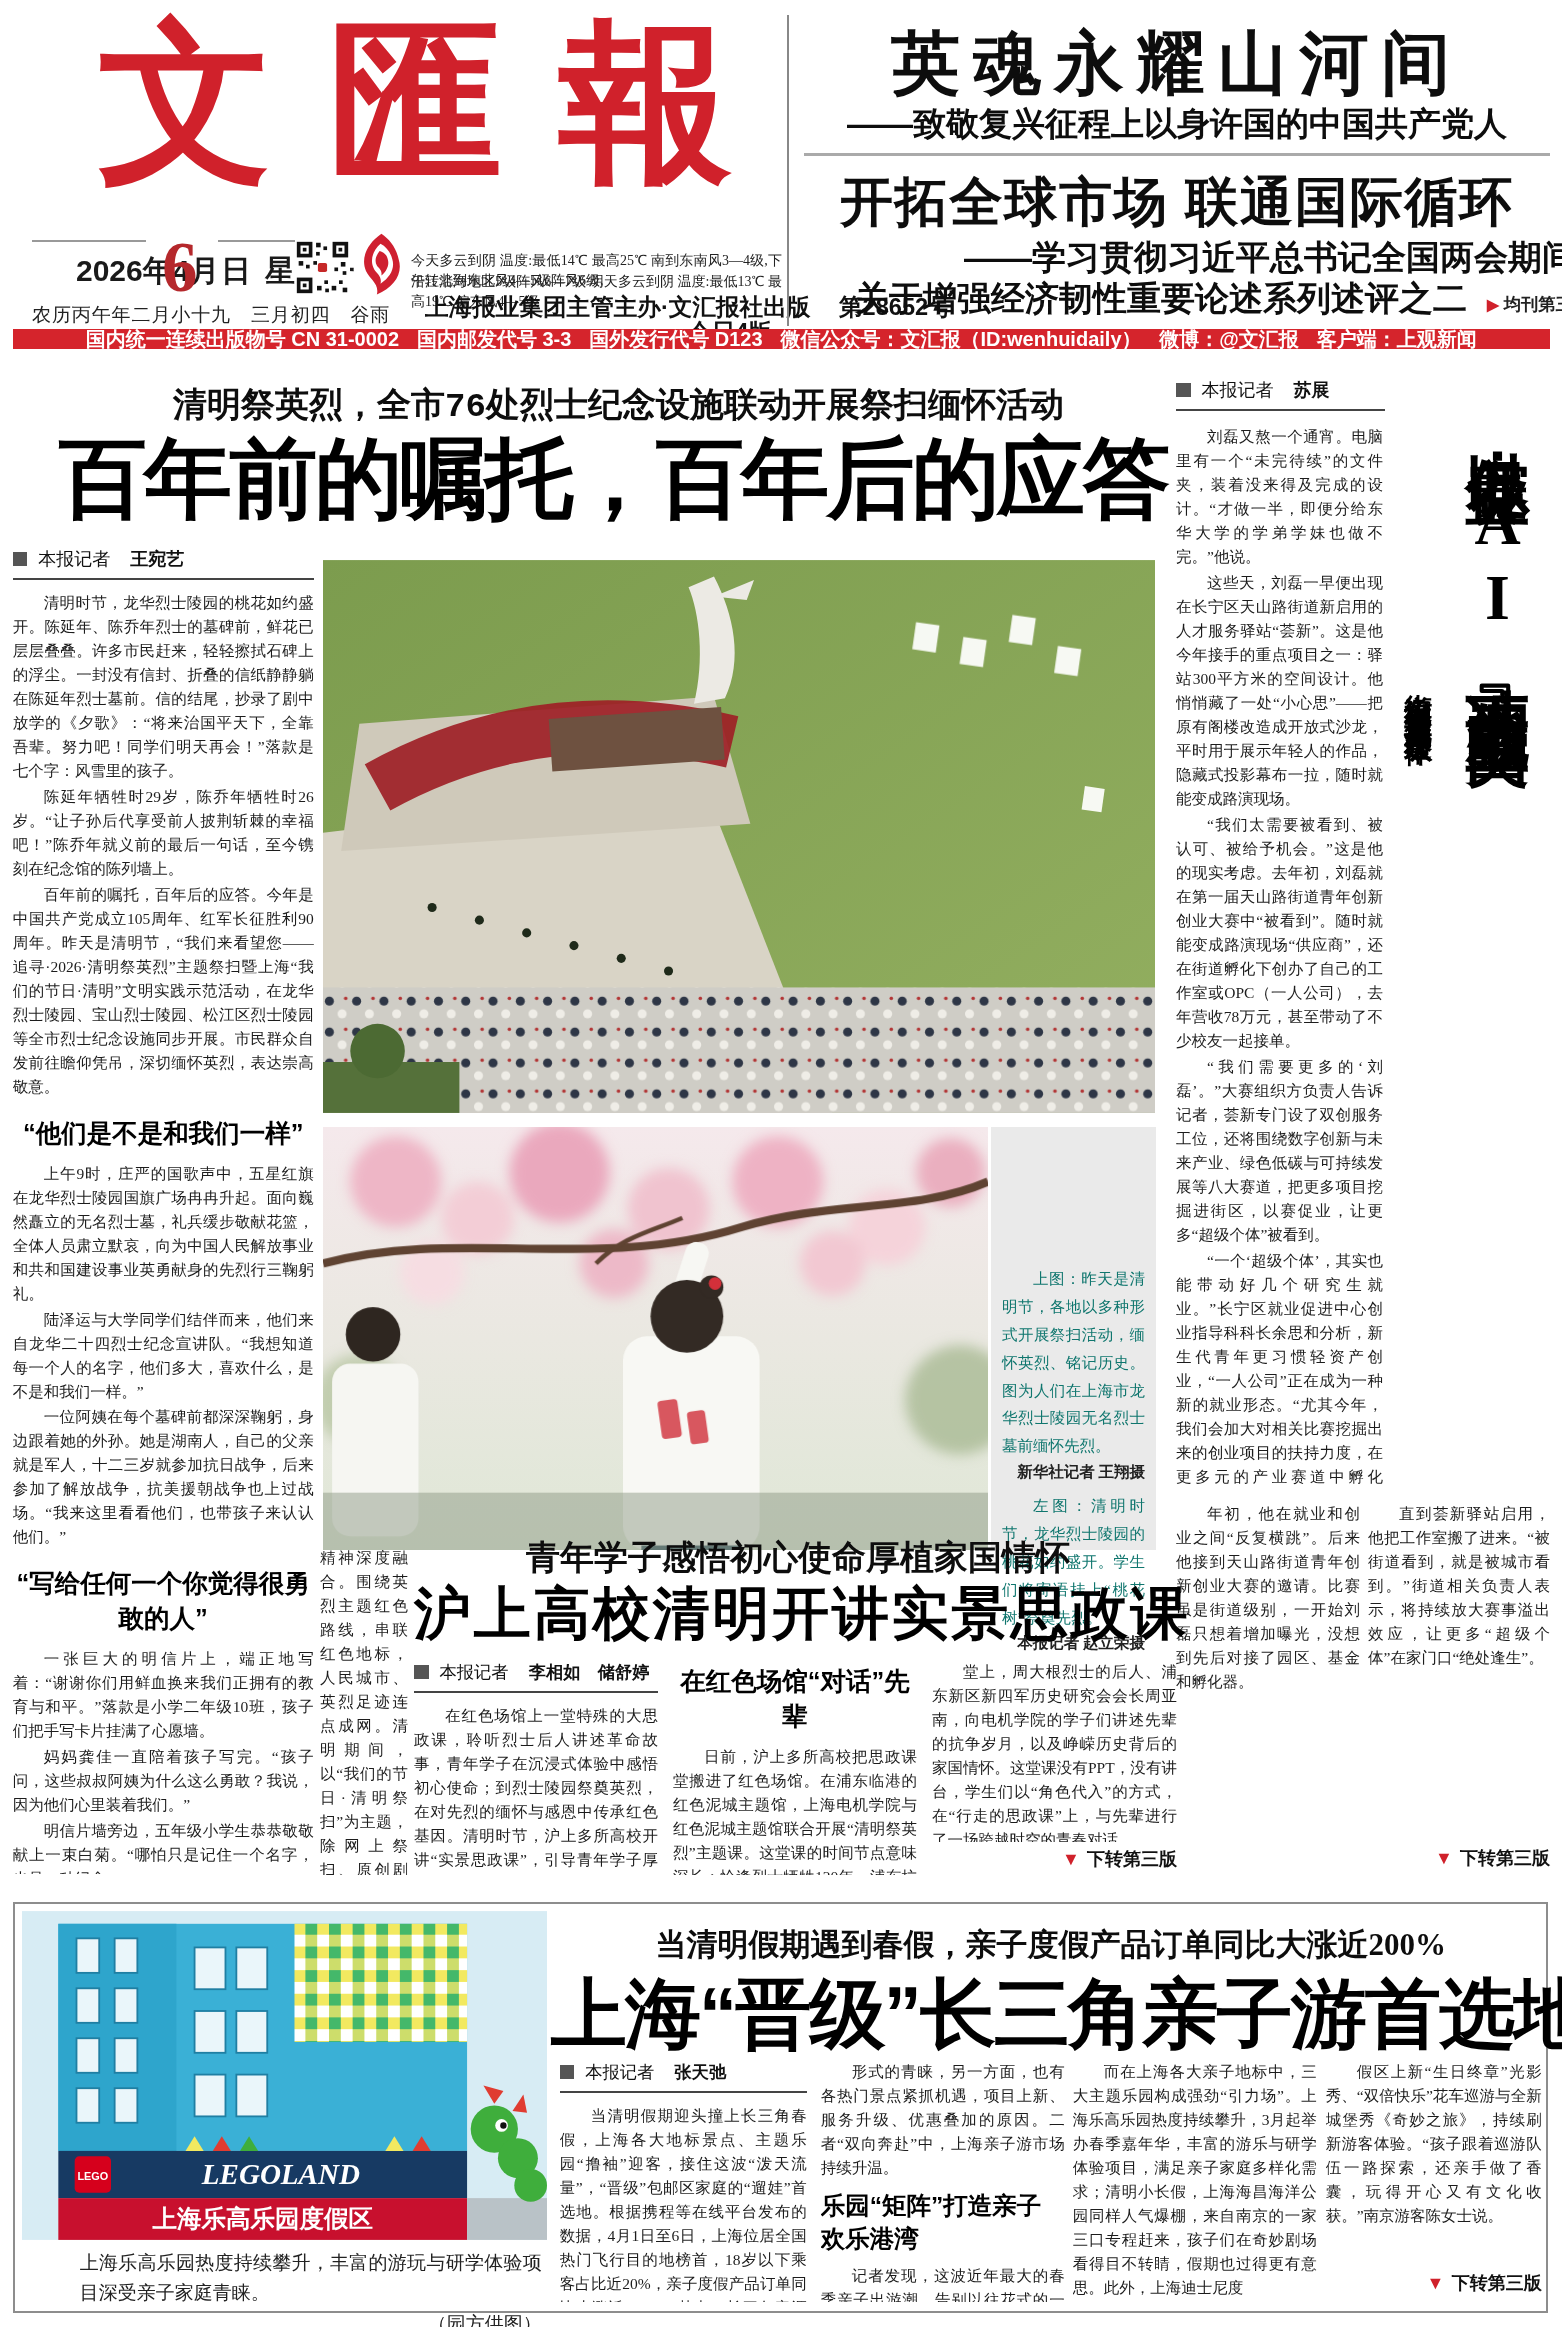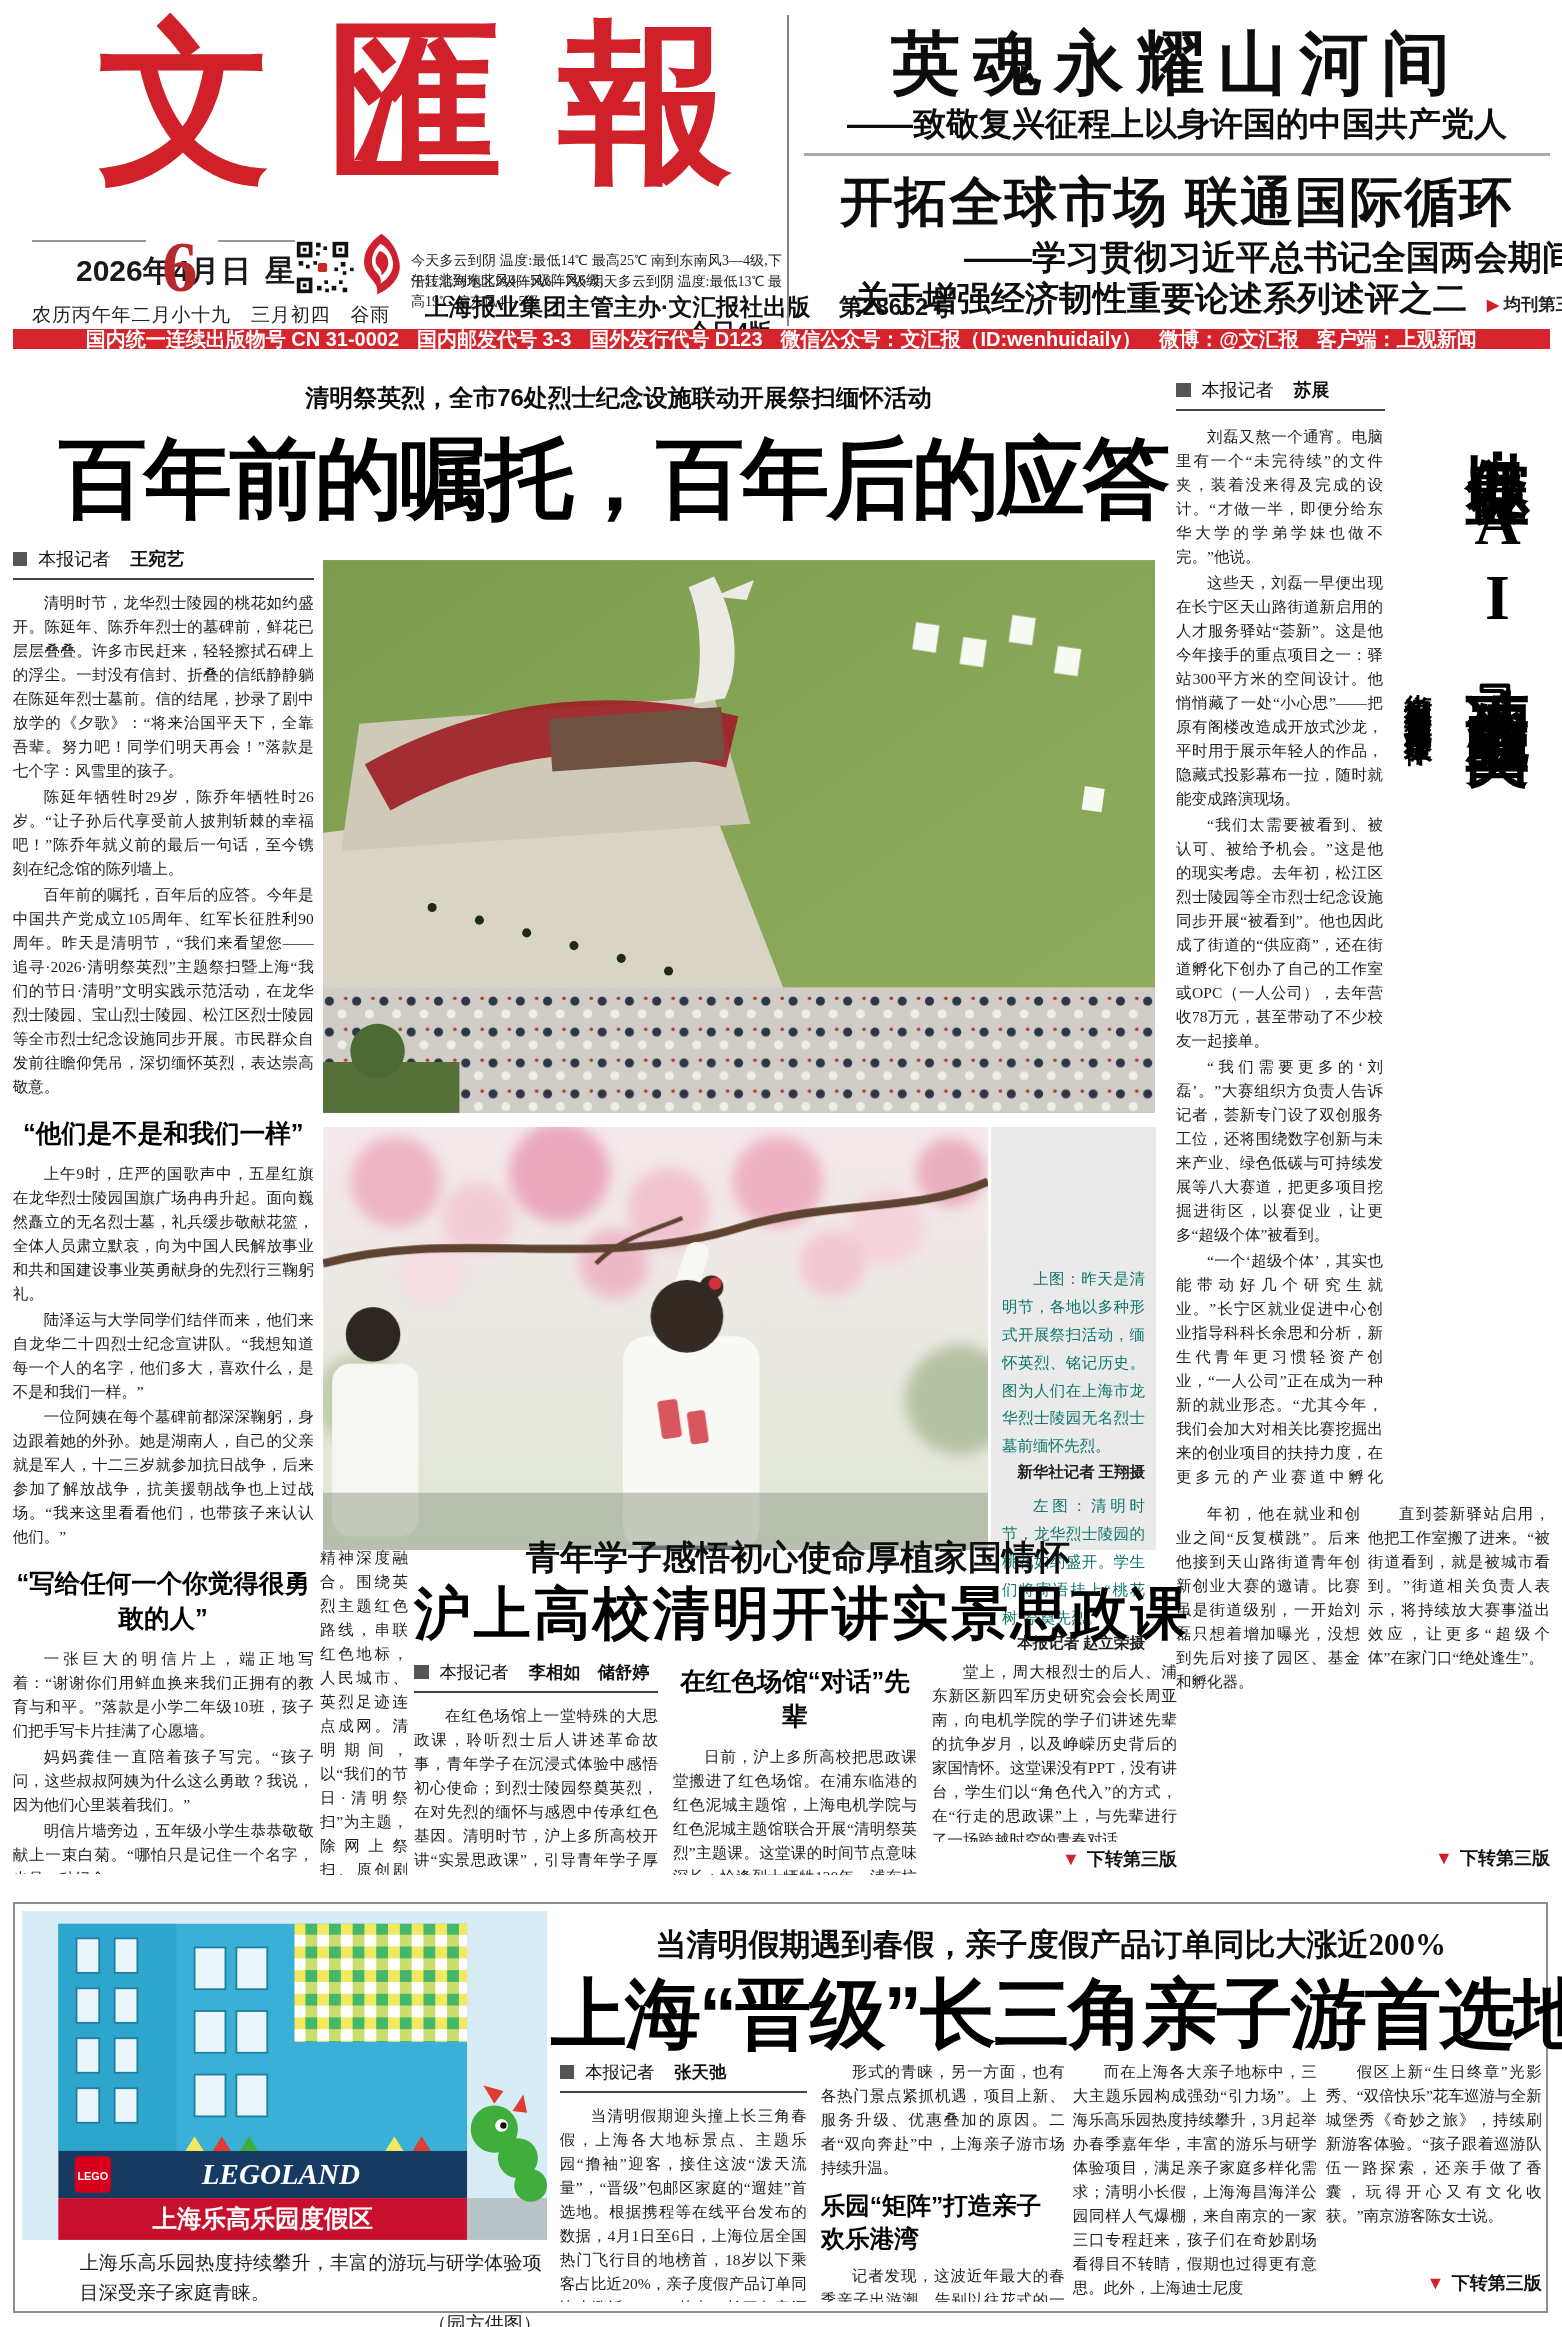--- a/index.html
+++ b/index.html
@@ -21,21 +21,21 @@
   .rh1s{font-family:"Liberation Sans",sans-serif;font-weight:bold;font-size:33px;text-align:center;color:#0d0d0d;}
   .rh2{font-family:"Liberation Sans",sans-serif;font-weight:900;font-size:53px;letter-spacing:1.8px;
        text-align:center;color:#0d0d0d;white-space:nowrap;}
   .rh2s{font-family:"Liberation Sans",sans-serif;font-weight:bold;font-size:34px;color:#0d0d0d;white-space:nowrap;}
   .pageref{font-family:"Liberation Sans",sans-serif;font-size:17.3px;font-weight:bold;color:#222;}
   .tri{color:#d0212b;font-size:15.5px;}
   .redbar{background:#d5242c;color:#fff;font-family:"Liberation Sans",sans-serif;
           font-size:20px;font-weight:600;display:flex;align-items:center;justify-content:space-between;
           padding:0 73px;white-space:nowrap;}
   
-  .kicker{font-family:Liberation Sans, sans-serif;font-weight:bold;font-size:24px;text-align:center;
+  .kicker{font-family:Liberation Mono, monospace;font-weight:bold;font-size:34px;text-align:center;
           color:#0d0d0d;white-space:nowrap;}
   .mainhead{font-family:"Liberation Sans",sans-serif;font-weight:900;font-size:88px;letter-spacing:-2.7px;
             text-align:right;color:#000;white-space:nowrap;}
   
   .bp{font-size:15.5px;line-height:1.55;text-align:justify;text-indent:2em;margin:0 0 1.8px 0;color:#1c1c1c;}
   .colhead{font-family:"Liberation Sans",sans-serif;font-weight:bold;font-size:25.5px;text-align:center;
            margin:16.4px 0 11px;color:#000;}
   .byline{font-family:"Liberation Sans",sans-serif;font-size:18px;color:#111;
           border-bottom:2.3px solid #444;padding-bottom:7.3px;margin-bottom:11px;
           display:flex;align-items:center;white-space:nowrap;}
@@ -283,21 +283,21 @@
     <div class="byline">
       <span class="bsq"></span>
       <span>本报记者</span>
       <span class="bname">苏展</span>
     </div>
   </div>
   <div class="abs clip" style="left:1176px;top:425px;width:207px;height:1066px;">
     <div>
         <p class="bp">刘磊又熬一个通宵。电脑里有一个“未完待续”的文件夹，装着没来得及完成的设计。“才做一半，即便分给东华大学的学弟学妹也做不完。”他说。</p>
         <p class="bp">这些天，刘磊一早便出现在长宁区天山路街道新启用的人才服务驿站“荟新”。这是他今年接手的重点项目之一：驿站300平方米的空间设计。他悄悄藏了一处“小心思”——把原有阁楼改造成开放式沙龙，平时用于展示年轻人的作品，隐藏式投影幕布一拉，随时就能变成路演现场。</p>
-        <p class="bp">“我们太需要被看到、被认可、被给予机会。”这是他的现实考虑。去年初，松江区烈士陵园等全市烈士纪念设施同步开展“被看到”。他也因此成了街道的“供应商”，还在街道孵化下创办了自己的工作室或OPC（一人公司），去年营收78万元，甚至带动了不少校友一起接单。</p>
+        <p class="bp">“我们太需要被看到、被认可、被给予机会。”这是他的现实考虑。去年初，刘磊就在第一届天山路街道青年创新创业大赛中“被看到”。随时就能变成路演现场“供应商”，还在街道孵化下创办了自己的工作室或OPC（一人公司），去年营收78万元，甚至带动了不少校友一起接单。</p>
         <p class="bp">“我们需要更多的‘刘磊’。”大赛组织方负责人告诉记者，荟新专门设了双创服务工位，还将围绕数字创新与未来产业、绿色低碳与可持续发展等八大赛道，把更多项目挖掘进街区，以赛促业，让更多“超级个体”被看到。</p>
         <p class="bp">“一个‘超级个体’，其实也能带动好几个研究生就业。”长宁区就业促进中心创业指导科科长余思和分析，新生代青年更习惯轻资产创业，“一人公司”正在成为一种新的就业形态。“尤其今年，我们会加大对相关比赛挖掘出来的创业项目的扶持力度，在更多元的产业赛道中孵化OPC。”</p>
       </div>
   </div>
   <div class="abs vertsub" style="left:1395px;top:671px;height:555px;">街道级创新创业大赛挖掘更多『超级个体』</div>
   <div class="abs vertmain" style="left:1449px;top:400px;height:1100px;">以赛促业：AI冲击下的就业『突围』</div>
 
   <div class="abs clip" style="left:1176px;top:1502px;width:184px;height:368px;">
     <div>
         <p class="bp">年初，他在就业和创业之间“反复横跳”。后来他接到天山路街道青年创新创业大赛的邀请。比赛虽是街道级别，一开始刘磊只想着增加曝光，没想到先后对接了园区、基金和孵化器。</p>

